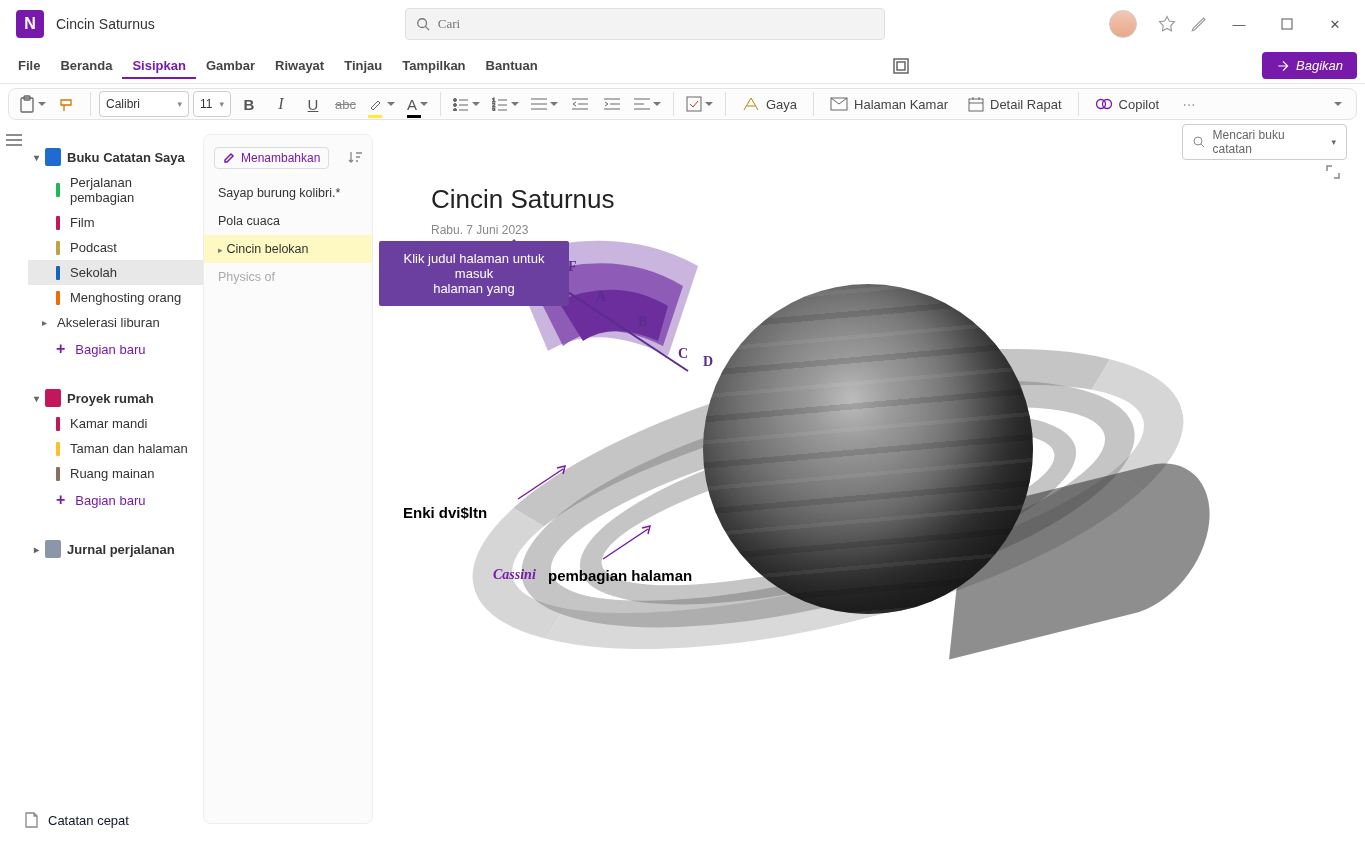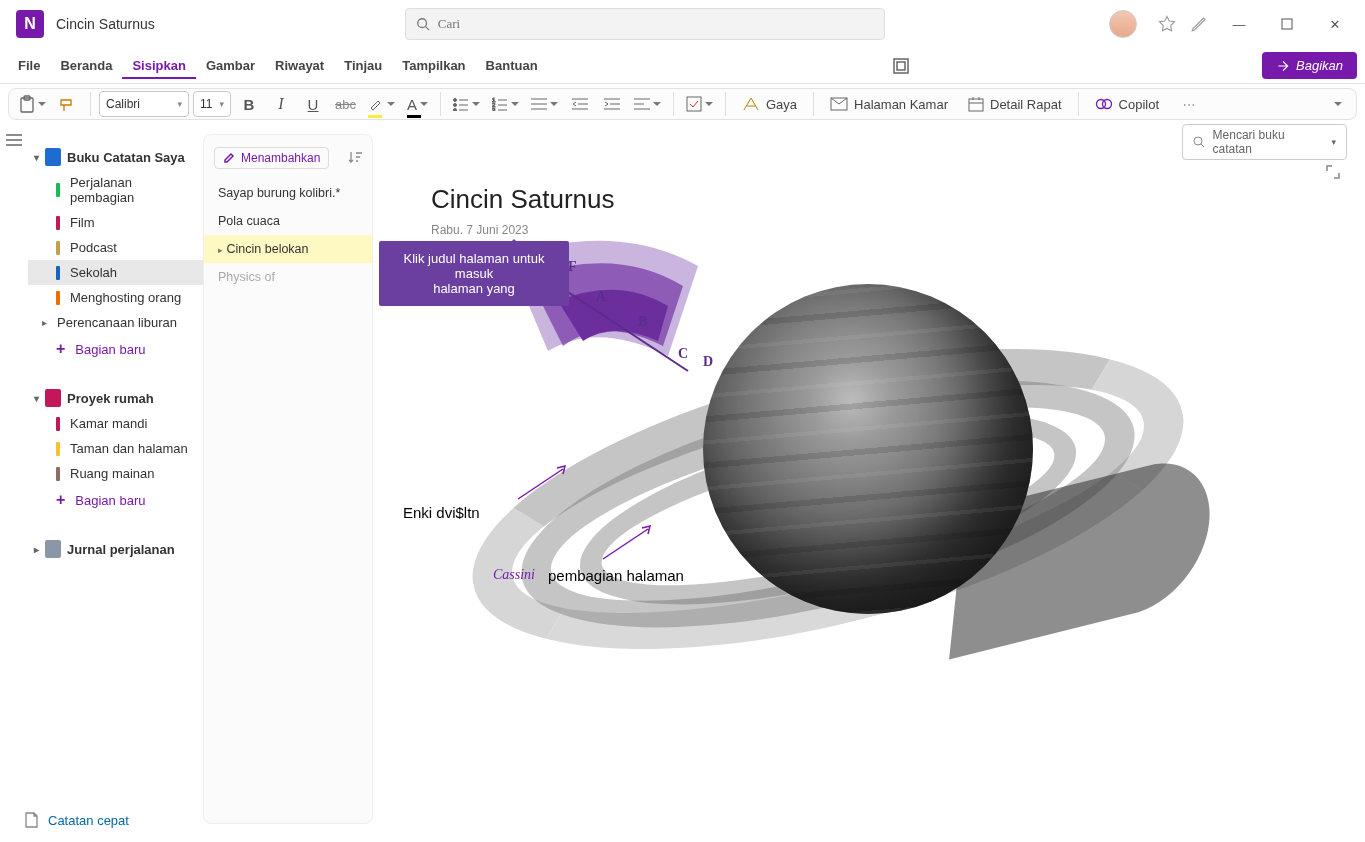--- a/index.html
+++ b/index.html
@@ -37,21 +37,21 @@
   .sidebar { width: 175px; padding-top: 20px; font-size: 13px; }
   .nb-header { display: flex; align-items: center; gap: 6px; padding: 4px 6px; font-weight: 600; }
   .nb-icon { width: 16px; height: 18px; border-radius: 2px; }
   .chev { font-size: 10px; color: #666; }
   .section { display: flex; align-items: center; gap: 10px; padding: 5px 6px 5px 28px; cursor: pointer; }
   .section.selected { background: #e8e8e8; }
   .sec-bar { width: 4px; height: 14px; border-radius: 1px; }
   .add-section { display:flex; align-items:center; gap:10px; padding:5px 6px 5px 28px; color:#7719AA; }
   .add-plus { font-size: 16px; font-weight: bold; }
   .side-spacer { height: 22px; }
-  .quick-notes { position: absolute; bottom: 14px; left: 24px; display: flex; align-items: center; gap: 10px; color: #0369a1; font-size: 13px; }
+  .quick-notes { position: absolute; bottom: 14px; left: 24px; display: flex; align-items: center; gap: 10px; color: #0f172a; font-size: 13px; }
 
   .pagelist { width: 170px; background: #fbfbfb; border: 1px solid #eee; border-radius: 8px; margin: 10px 0 10px 0; padding: 8px 0; position: relative; }
   .pagelist-header { display: flex; align-items: center; justify-content: space-between; padding: 4px 10px 10px 10px; }
   .add-page-btn { display:flex; align-items:center; gap:6px; color:#7719AA; border:1px solid #ddd; border-radius:4px; padding:3px 8px; font-size:12px; }
   .sort-btn { color:#888; }
   .page-item { padding: 7px 14px; font-size: 12.5px; cursor: pointer; }
   .page-item.selected { background: #fef9c3; }
   .page-item .pchev { font-size: 9px; margin-right: 4px; color:#777;}
   
   .tooltip { position: absolute; left: 175px; top: 106px; background: #6b3fa0; color: #fff; padding: 10px 16px; border-radius: 2px; font-size: 13px; text-align: center; width: 190px; z-index: 10; }
@@ -68,21 +68,21 @@
   .planet::after { content:''; position:absolute; inset:0; border-radius:50%; background: repeating-linear-gradient(175deg, transparent 0 18px, rgba(255,255,255,0.06) 18px 22px, transparent 22px 40px, rgba(0,0,0,0.12) 40px 46px); }
   .ring { position:absolute; border-radius:50%; transform: rotate(-14deg); }
   .ring.r1 { left:30px; top:120px; width:730px; height:250px; border: 40px solid rgba(140,140,140,0.35); border-top-color: rgba(140,140,140,0.5); border-bottom-color: rgba(100,100,100,0.25);}
   .ring.r2 { left:80px; top:150px; width:630px; height:200px; border: 30px solid rgba(110,110,110,0.4); }
   .ring.r3 { left:140px; top:180px; width:510px; height:150px; border: 22px solid rgba(90,90,90,0.35); }
   .ring-shadow { position:absolute; left:520px; top:230px; width:260px; height:140px; background: rgba(30,30,30,0.5); transform: rotate(-14deg) skewX(-20deg); border-radius: 0 80px 80px 0; }
   
   .wedge { position:absolute; left:55px; top:-18px; width:220px; height:180px; }
   .wedge svg { width:100%; height:100%; }
   
-  .annot { position:absolute; font-size: 15px; color:#000; }
+  .annot { position:absolute; font-size: 15px; color:#000;font-weight:bold; }
   .annot.enki { left:-30px; top:250px; }
   .annot.cassini-label { left:60px; top:313px; font-family: cursive; color:#7719AA; font-size:14px; font-style:italic;}
   .annot.cassini { left:115px; top:313px; }
   .arrow { position:absolute; stroke:#7719AA; }
   
   .ring-letter { position:absolute; font-family: cursive; font-size:14px; color:#5a2d8c; font-weight:bold; }
 </style>
 </head>
 <body>
 
@@ -300,21 +300,21 @@
     <div class="section selected">
         <span class="sec-bar" style="background:#1565c0"></span>
         <span>Sekolah</span>
       </div>
     <div class="section">
         <span class="sec-bar" style="background:#ef6c00"></span>
         <span>Menghosting orang</span>
       </div>
     <div class="section">
         <span class="chev" style="margin-left:-14px">▸</span>
-        <span>Perencanaan liburan</span>
+        <span>Akselerasi liburan</span>
       </div>
     <div class="add-section">
         <span class="add-plus">+</span>
         <span>Bagian baru</span>
       </div>
     <div class="side-spacer"></div>
     <div class="nb-header">
       <span class="chev">▾</span>
       <span class="nb-icon" style="background:#c2185b"></span>
       <span>Proyek rumah</span>

